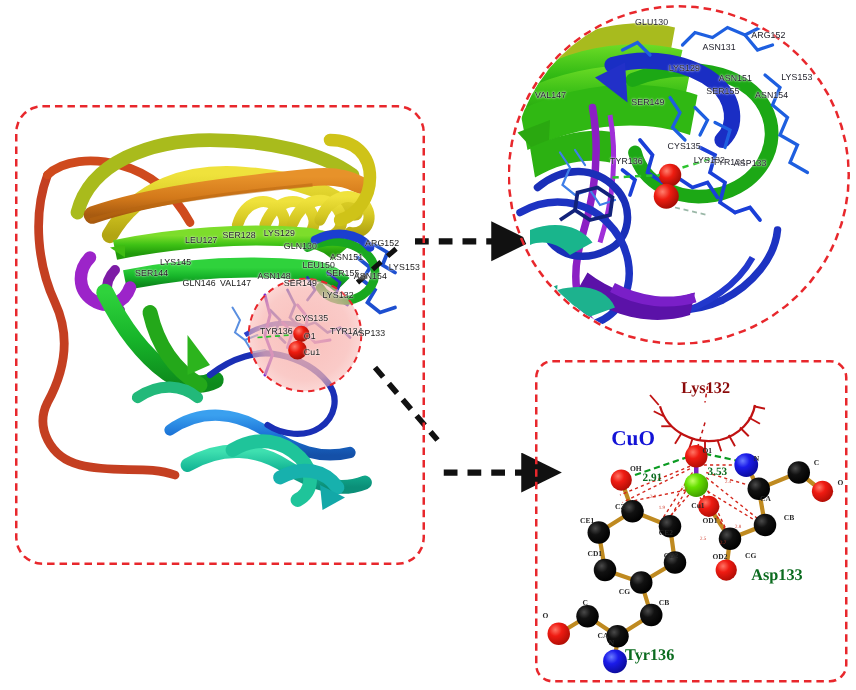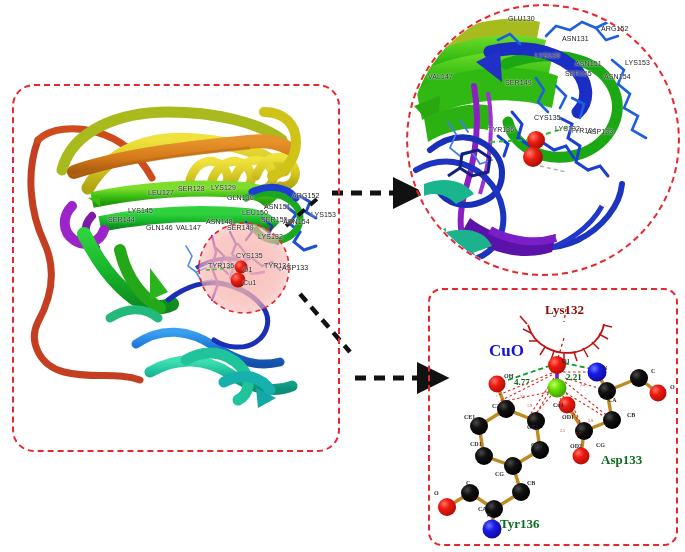--- a/index.html
+++ b/index.html
@@ -457,21 +457,21 @@
       <span class="lp-atom" style="left: 570px; top: 443px;">OD2</span>
       <span class="lp-atom" style="left: 651px; top: 368px;">C</span>
       <span class="lp-atom" style="left: 670px; top: 384px;">O</span>
       <span class="lp-num" style="left: 520px; top: 394px;">2.0</span>
       <span class="lp-num" style="left: 527px; top: 403px;">1.9</span>
       <span class="lp-num" style="left: 545px; top: 388px;">2.2</span>
       <span class="lp-num" style="left: 580px; top: 382px;">2.4</span>
       <span class="lp-num" style="left: 588px; top: 418px;">2.8</span>
       <span class="lp-num" style="left: 576px; top: 431px;">2.7</span>
       <span class="lp-num" style="left: 560px; top: 428px;">2.5</span>
-      <span class="lp-dist" style="left: 514px; top: 377px;">4.77</span>
-      <span class="lp-dist" style="left: 566px; top: 372px;">2.21</span>
+      <span class="lp-dist" style="left: 514px; top: 377px;">2.91</span>
+      <span class="lp-dist" style="left: 566px; top: 372px;">3.53</span>
       <span class="lp-res" style="left: 545px; top: 302px; color: rgb(139, 10, 10);">Lys132</span>
       <span class="lp-res" style="left: 601px; top: 452px; color: rgb(11, 107, 31);">Asp133</span>
       <span class="lp-res" style="left: 500px; top: 516px; color: rgb(11, 107, 31);">Tyr136</span>
       <span class="lp-res blue" style="left: 489px; top: 341px; color: rgb(19, 19, 214);">CuO</span>
     </div>
 
 </div>
 
 </body></html>

